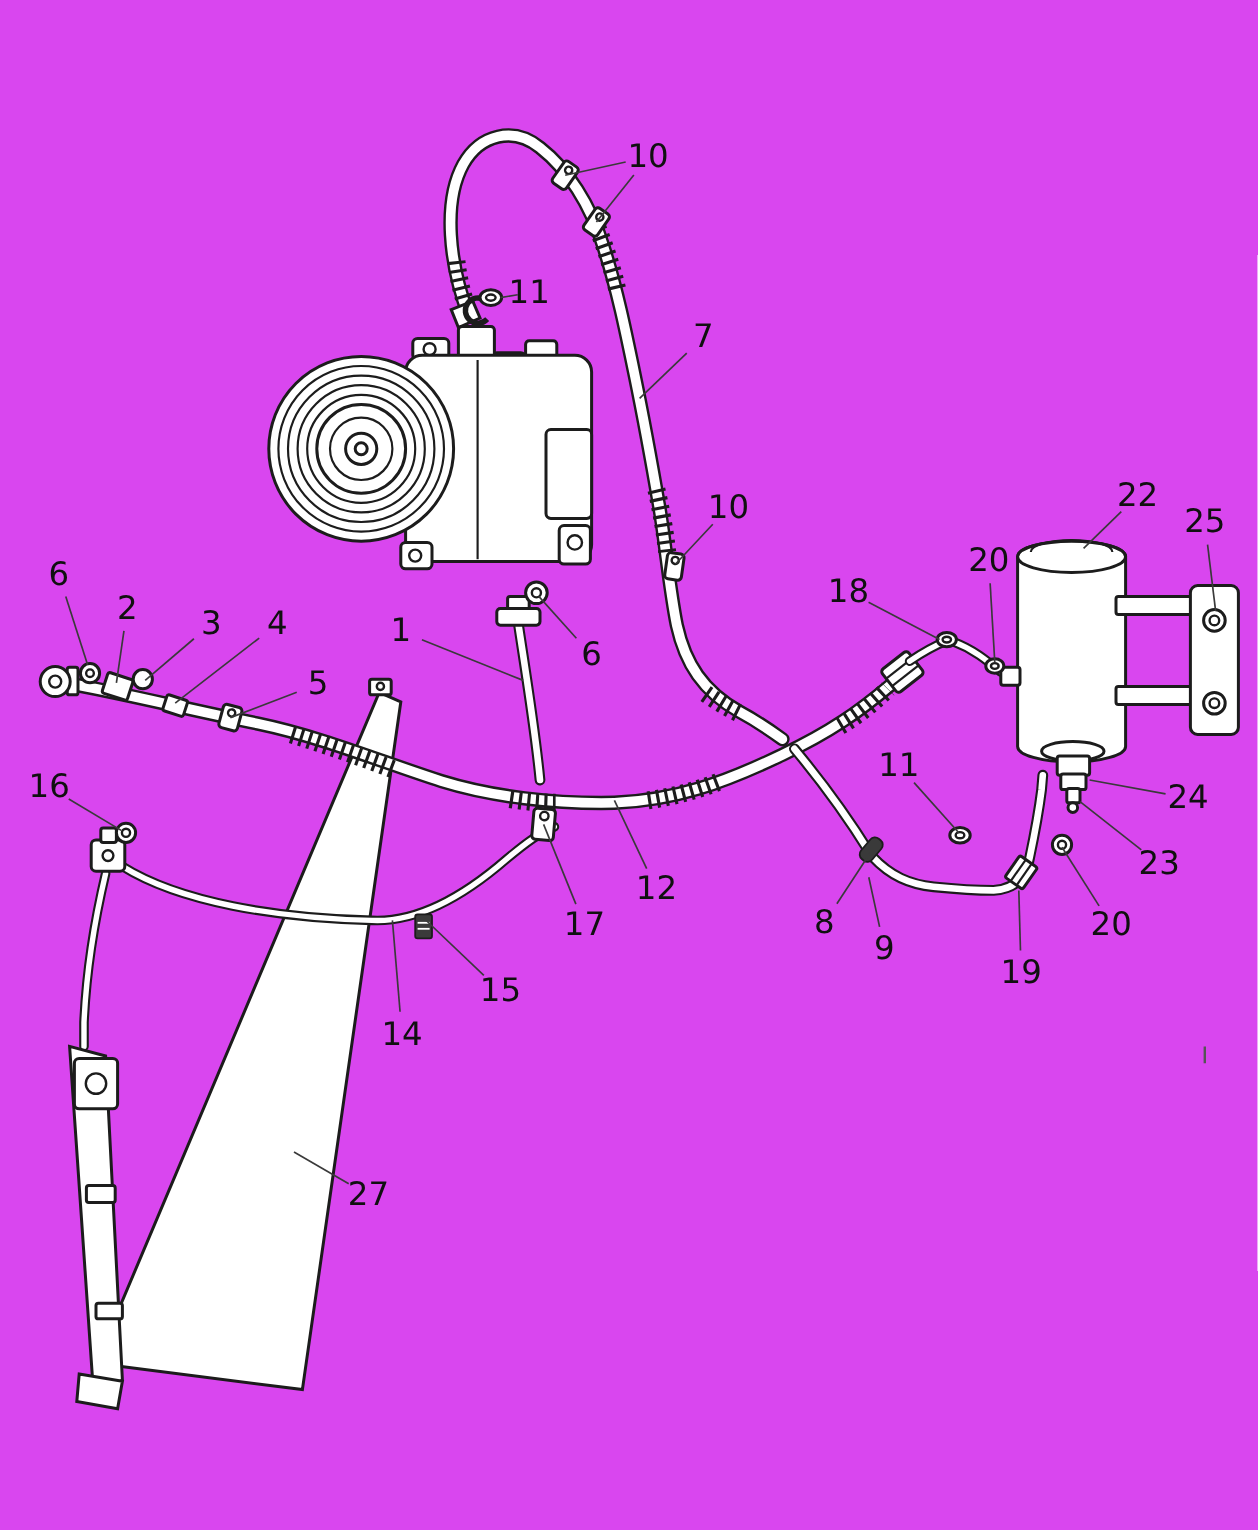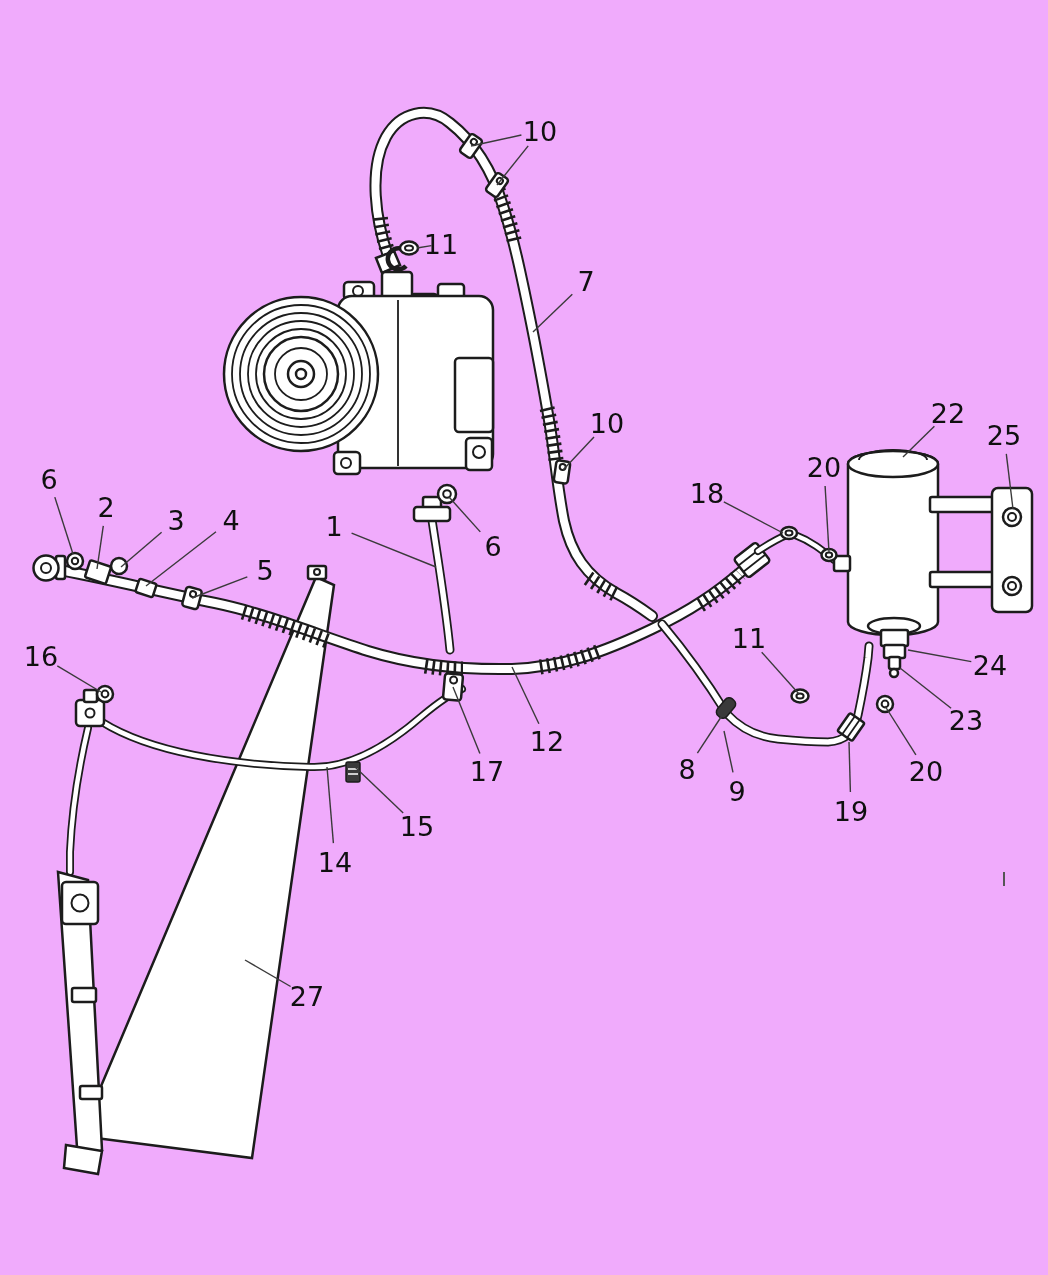--- a/index.html
+++ b/index.html
@@ -1,17 +1,17 @@
 <!DOCTYPE html>
 <html><head>
 <meta charset="utf-8">
 <title>Diagram</title>
 <style>
   html,body{margin:0;padding:0;background:#ffffff;}
-  .canvas{position:relative;width:1048px;height:1275px;background:#f0abfc;overflow:hidden;
+  .canvas{position:relative;width:1048px;height:1275px;background:#d946ef;overflow:hidden;
           font-family:"DejaVu Sans", sans-serif;}
   svg{display:block;}
   .part{fill:#ffffff;stroke:#1c1c1c;stroke-width:2.5;}
   .lineart{fill:none;stroke:#1c1c1c;stroke-width:2.5;}
   .thin{stroke-width:1.8;}
   .hole{fill:#ffffff;stroke:#1c1c1c;stroke-width:2;}
   .dark{fill:#3a3a3a;stroke:#1c1c1c;stroke-width:1.5;}
   .tube{fill:none;stroke-linecap:round;stroke-linejoin:round;}
   .to12{stroke:#1c1c1c;stroke-width:12;}
   .ti12{stroke:#ffffff;stroke-width:8;}

